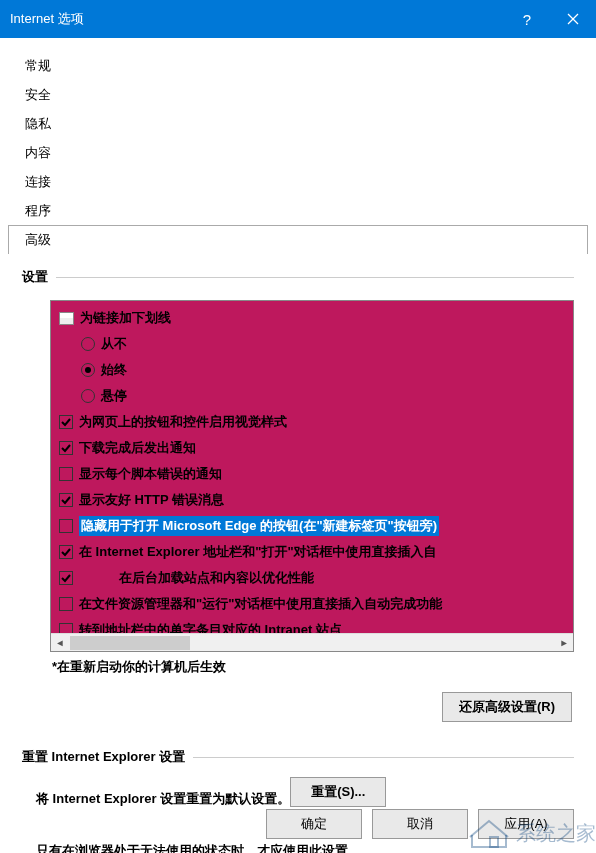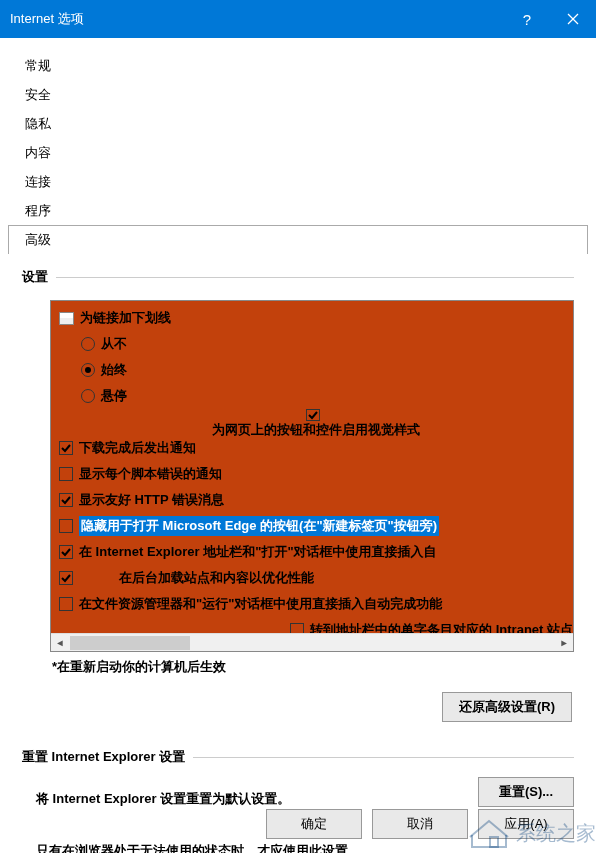--- a/index.html
+++ b/index.html
@@ -69,21 +69,21 @@
   flex: 1;
   height: 1px;
   background: #ccc;
   margin-left: 8px;
 }
 
 .tree-box {
   border: 1px solid #888;
   height: 352px;
   margin: 14px 0 4px 28px;
-  background: #c2410c;
+  background: #be185d;
   position: relative;
   overflow: hidden;
 }
 .tree-inner { padding: 4px 0; font-size: 13px; }
 .tree-row {
   display: flex;
   align-items: center;
   height: 26px;
   padding-left: 8px;
   white-space: nowrap;
@@ -128,21 +128,21 @@
   display: inline-flex;
   align-items: center;
   justify-content: center;
   cursor: default;
   padding: 0 14px;
 }
 .btn-row-right { text-align: right; margin-top: 16px; padding-right: 2px; }
 
 .reset-section { margin-top: 26px; }
 .reset-text { font-size: 13px; margin: 14px 0 0 14px; }
-.reset-row { display: flex; align-items: center; justify-content: space-between; margin-top: 10px;}
+.reset-row { display: flex; align-items: center; justify-content: flex-start; margin-top: 10px;}
 .reset-note { font-size: 13px; margin: 34px 0 0 14px; }
 
 .dialog-buttons {
   position: absolute;
   bottom: 14px;
   right: 22px;
   display: flex;
   gap: 10px;
   justify-content: space-between;
 }
@@ -201,21 +201,21 @@
           <span class="row-text">从不</span>
         </div>
         <div class="tree-row child">
           <span class="radio checked"></span>
           <span class="row-text">始终</span>
         </div>
         <div class="tree-row child">
           <span class="radio"></span>
           <span class="row-text">悬停</span>
         </div>
-        <div class="tree-row child" style="padding-left: 8px; flex-direction: column;">
+        <div class="tree-row child" style="padding-left: 8px;">
           <span class="check checked">
             <svg>
               <polyline points="1,5 4,8 9,2"></polyline>
             </svg>
           </span>
           <span class="row-text">为网页上的按钮和控件启用视觉样式</span>
         </div>
         <div class="tree-row child" style="padding-left: 8px;">
           <span class="check checked">
             <svg>
@@ -253,21 +253,21 @@
             <svg>
               <polyline points="1,5 4,8 9,2"></polyline>
             </svg>
           </span>
           <span class="row-text">在后台加载站点和内容以优化性能</span>
         </div>
         <div class="tree-row child" style="padding-left: 8px;">
           <span class="check"></span>
           <span class="row-text">在文件资源管理器和"运行"对话框中使用直接插入自动完成功能</span>
         </div>
-        <div class="tree-row child" style="padding-left: 8px; justify-content: flex-end;">
+        <div class="tree-row child" style="padding-left: 8px;">
           <span class="check"></span>
           <span class="row-text">转到地址栏中的单字条目对应的 Intranet 站点</span>
         </div>
       </div>
     <div class="hscroll">
       <div class="arrow">◂</div>
       <div class="thumb"></div>
       <div style="flex:1"></div>
       <div class="arrow">▸</div>
     </div>

